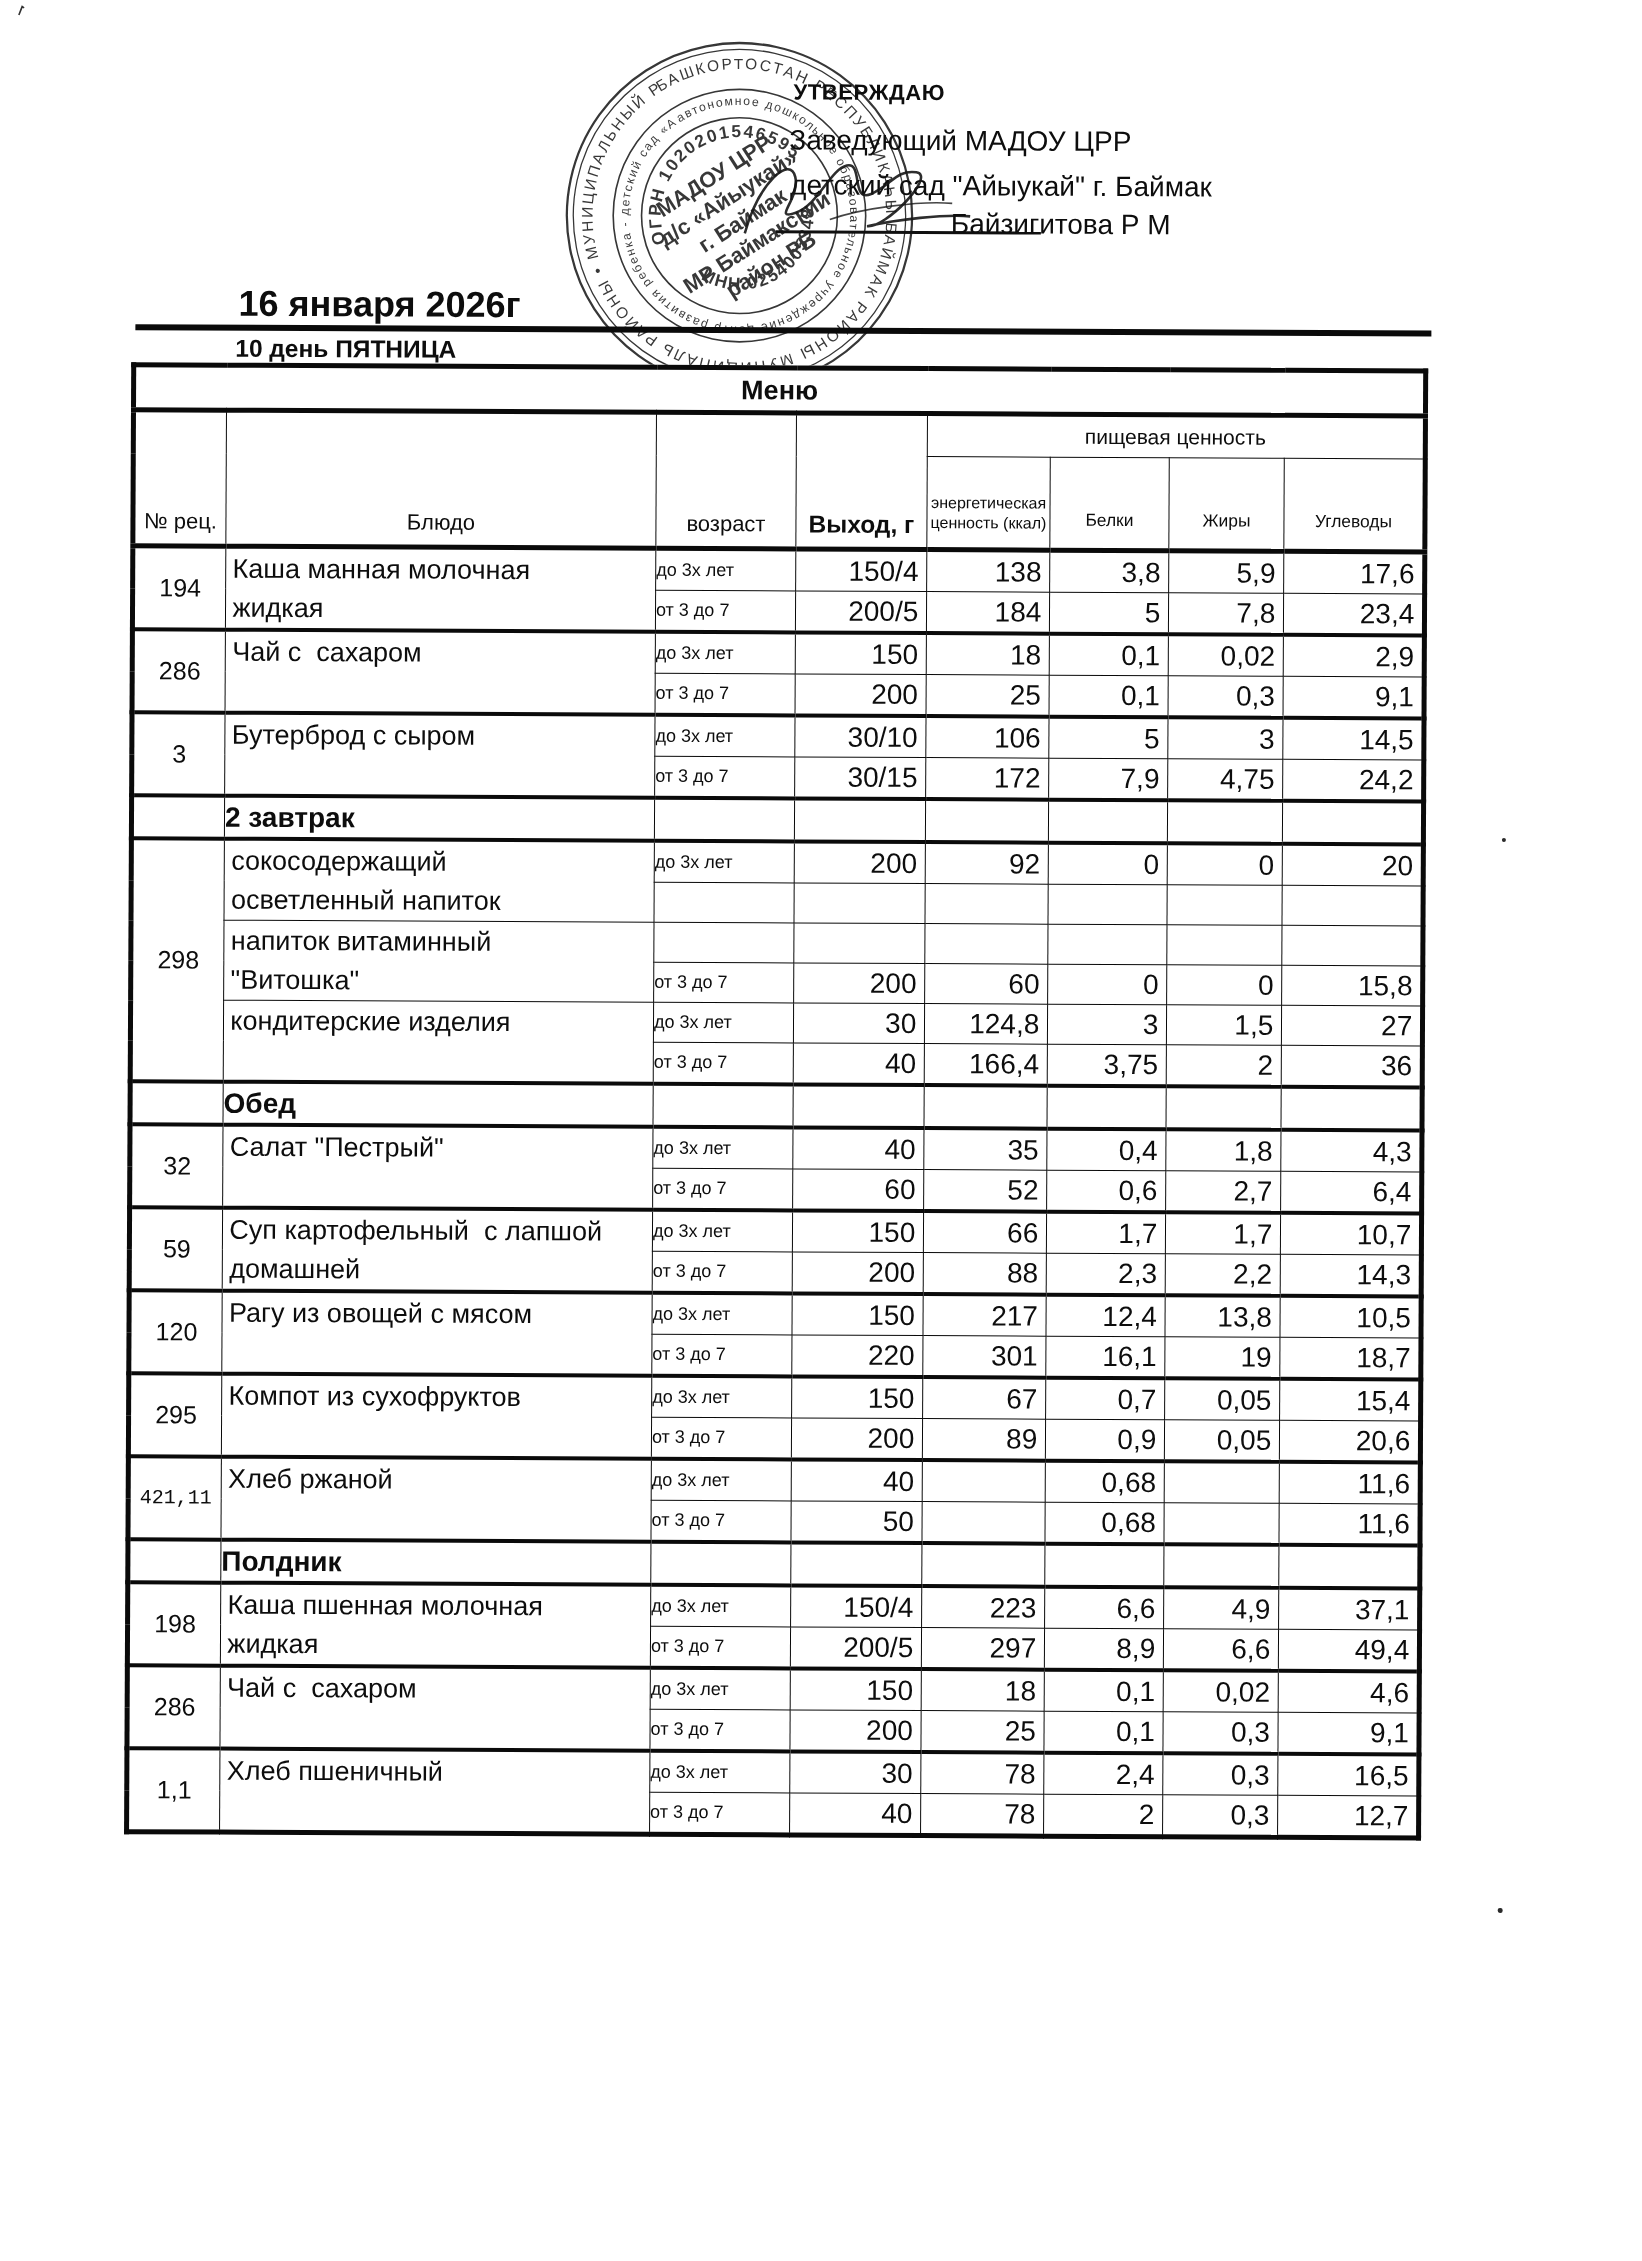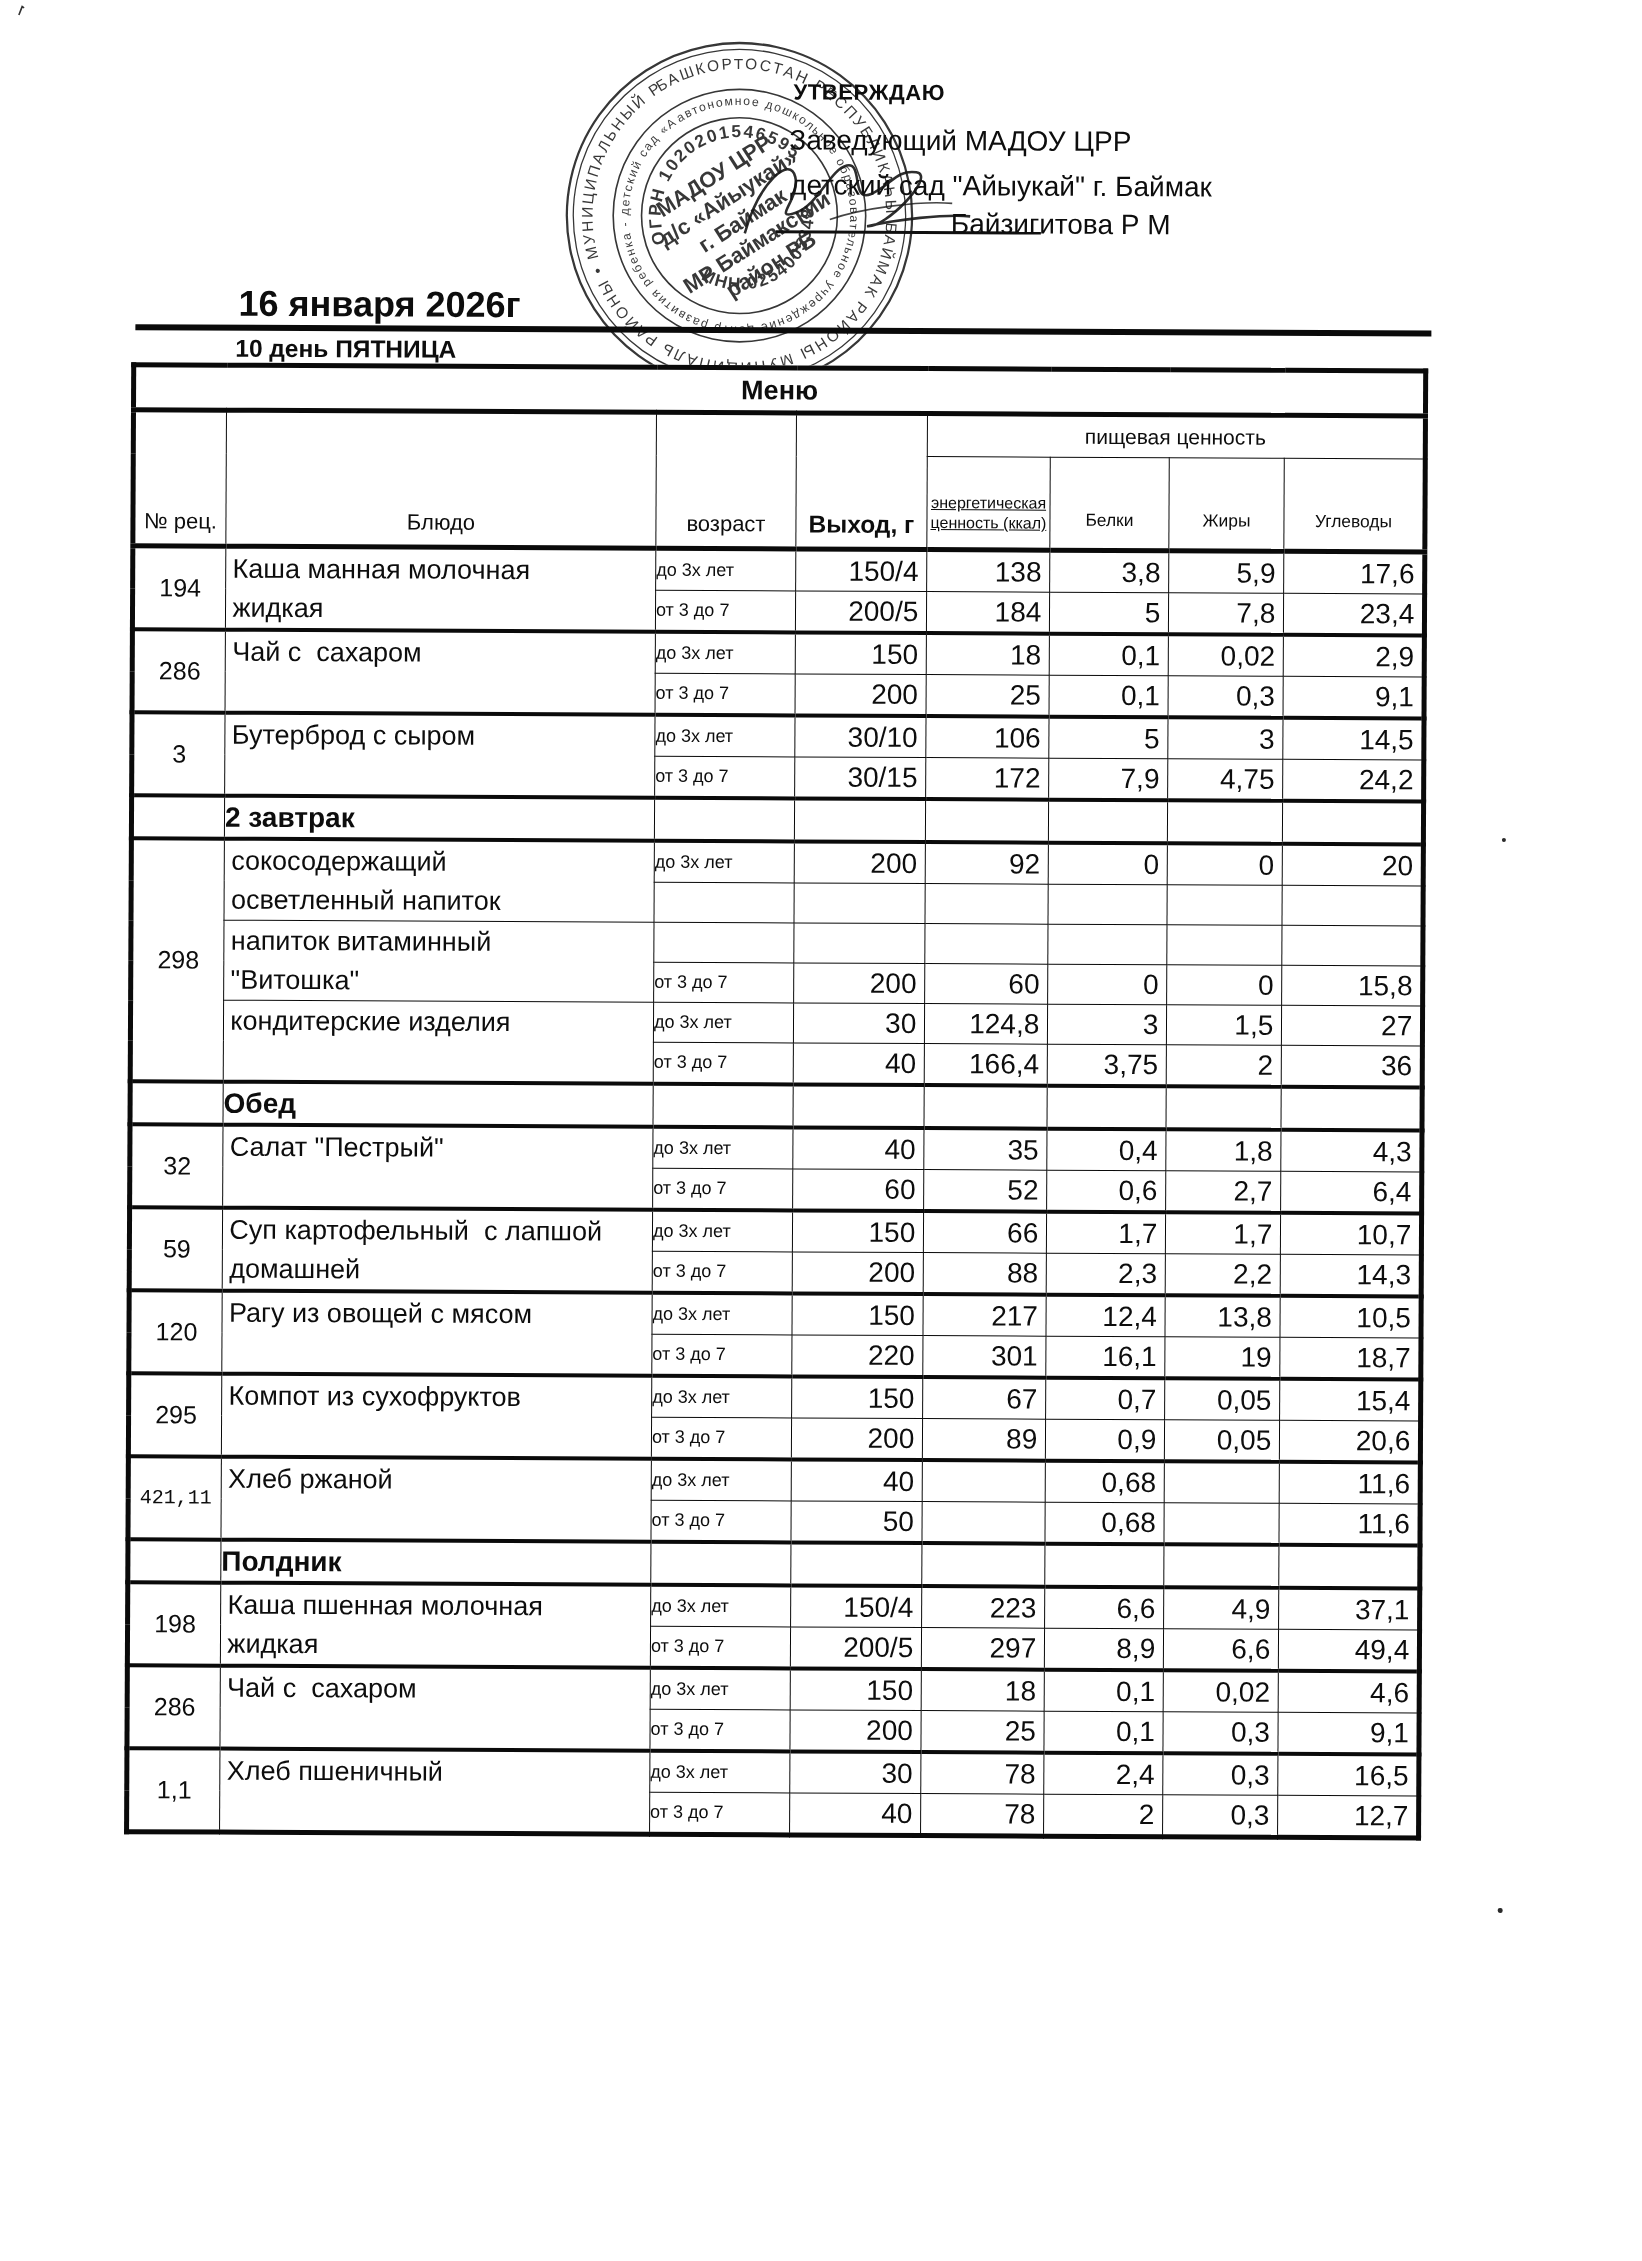--- a/index.html
+++ b/index.html
@@ -58,21 +58,21 @@
   .menu-table{border:5.2px solid #0a0a0a;}
   .menu-title-cell{
     height:40px;font-size:27px;font-weight:bold;text-align:center;
     border-bottom:5.2px solid #0a0a0a !important;vertical-align:middle;
   }
   .hdr th{font-weight:400;vertical-align:bottom;text-align:center;}
   .hdr-bottom{border-bottom:5.2px solid #0a0a0a !important;}
   .th-recipe,.th-dish,.th-age{font-size:22px;padding-bottom:9px !important;}
   .th-yield{font-size:24.5px;font-weight:600 !important;padding-bottom:7.7px !important;}
   .th-nutrition{font-size:21px;height:40px;vertical-align:middle !important;}
-  .th-energy{font-size:16px;line-height:20px;padding-bottom:14px !important;height:76px;text-decoration:underline;}
+  .th-energy{font-size:16px;line-height:20px;padding-bottom:14px !important;height:76px;}
   .th-small{font-size:17.4px;padding-bottom:17px !important;}
   
   .menu-table tbody td{height:39px;font-size:28px;}
   tr.blk > td{border-top:4.5px solid #0a0a0a;}
   .c-recipe{text-align:center;vertical-align:middle;font-size:25px !important;}
   .c-recipe.small{font-size:20px !important;font-family:Liberation Mono, monospace;}
   .c-dish{vertical-align:top;text-align:left;}
   .dish-line{height:39px;line-height:40px;font-size:27px;padding-left:6.4px;white-space:pre;}
   .sec-label{font-weight:bold;font-size:26.4px;line-height:39px;padding-left:6.4px;vertical-align:middle;}
   .c-age{vertical-align:middle;font-size:18px !important;}

